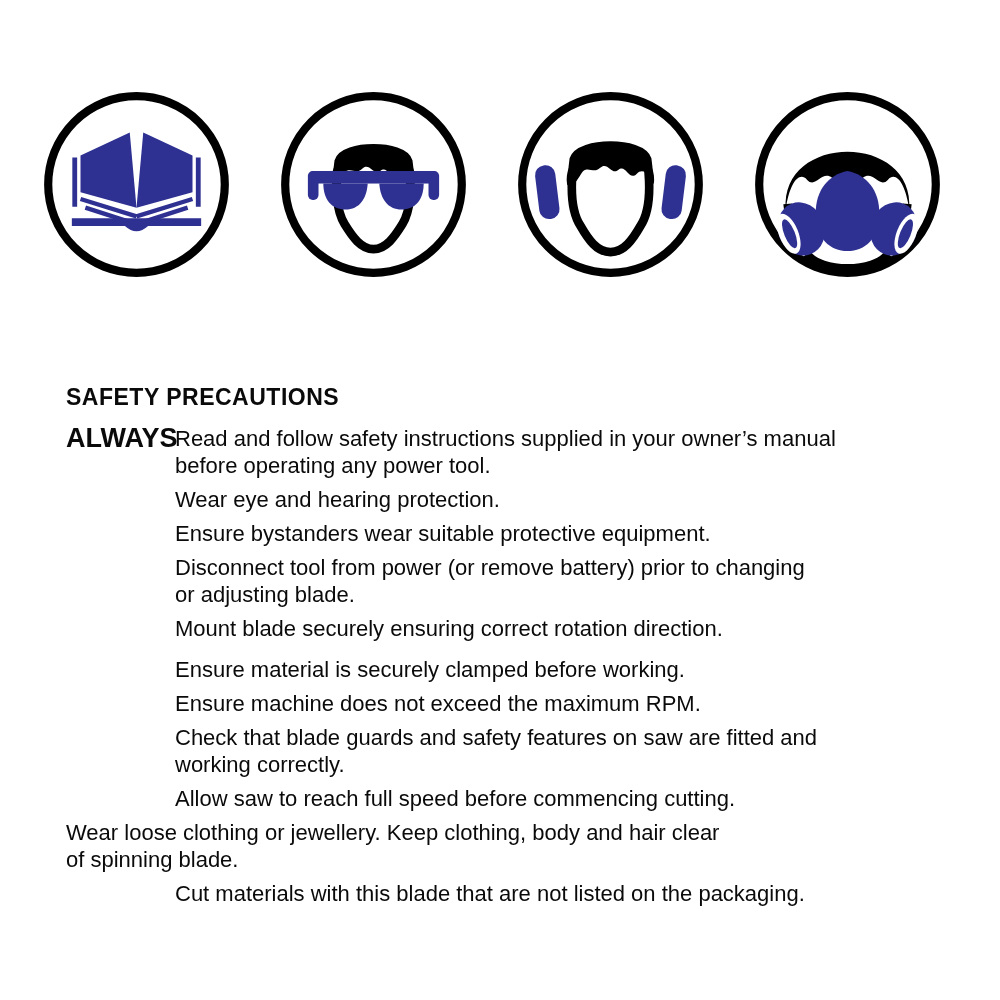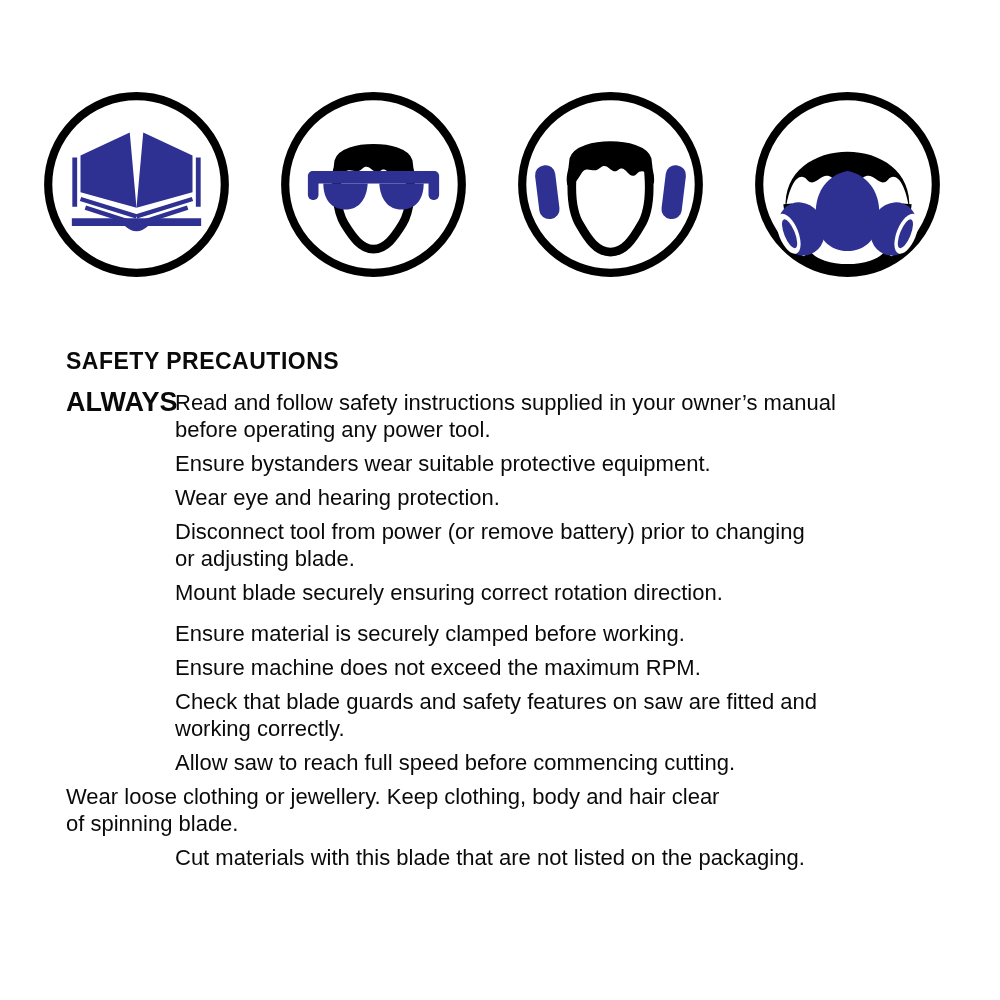--- a/index.html
+++ b/index.html
@@ -6,21 +6,21 @@
   html,body { width:1000px; height:1000px; background:#ffffff; overflow:hidden; }
   body { font-family:"Liberation Sans","DejaVu Sans",sans-serif; color:#0a0a0a; position:relative; }
 
   .icons-row {
     position:absolute; top:88px; left:40px;
     display:flex; gap:44px;
   }
   .icon-badge { width:193px; height:193px; }
   .icon-badge svg { width:193px; height:193px; display:block; }
 
-  .content { position:absolute; left:66px; top:348px; width:890px; }
+  .content { position:absolute; left:66px; top:384px; width:890px; }
 
   .heading {
     font-size:23px; font-weight:bold; letter-spacing:0.5px;
     line-height:27px; margin-bottom:14px;
   }
 
   .row { display:flex; margin-bottom:7px; }
   .row .label {
     width:109px; flex-shrink:0;
     font-size:27px; font-weight:bold; line-height:27px;
@@ -94,25 +94,25 @@
 <div class="content">
   <div class="heading">SAFETY PRECAUTIONS</div>
 
   <div class="row">
     <div class="label">ALWAYS</div>
     <div class="text">Read and follow safety instructions supplied in your owner’s manual
 before operating any power tool.</div>
   </div>
   <div class="row">
     <div class="label"></div>
-    <div class="text">Ensure bystanders wear suitable protective equipment.</div>
+    <div class="text">Wear eye and hearing protection.</div>
   </div>
   <div class="row">
     <div class="label"></div>
-    <div class="text">Wear eye and hearing protection.</div>
+    <div class="text">Ensure bystanders wear suitable protective equipment.</div>
   </div>
   <div class="row">
     <div class="label"></div>
     <div class="text">Disconnect tool from power (or remove battery) prior to changing
 or adjusting blade.</div>
   </div>
   <div class="row">
     <div class="label"></div>
     <div class="text">Mount blade securely ensuring correct rotation direction.</div>
   </div>

